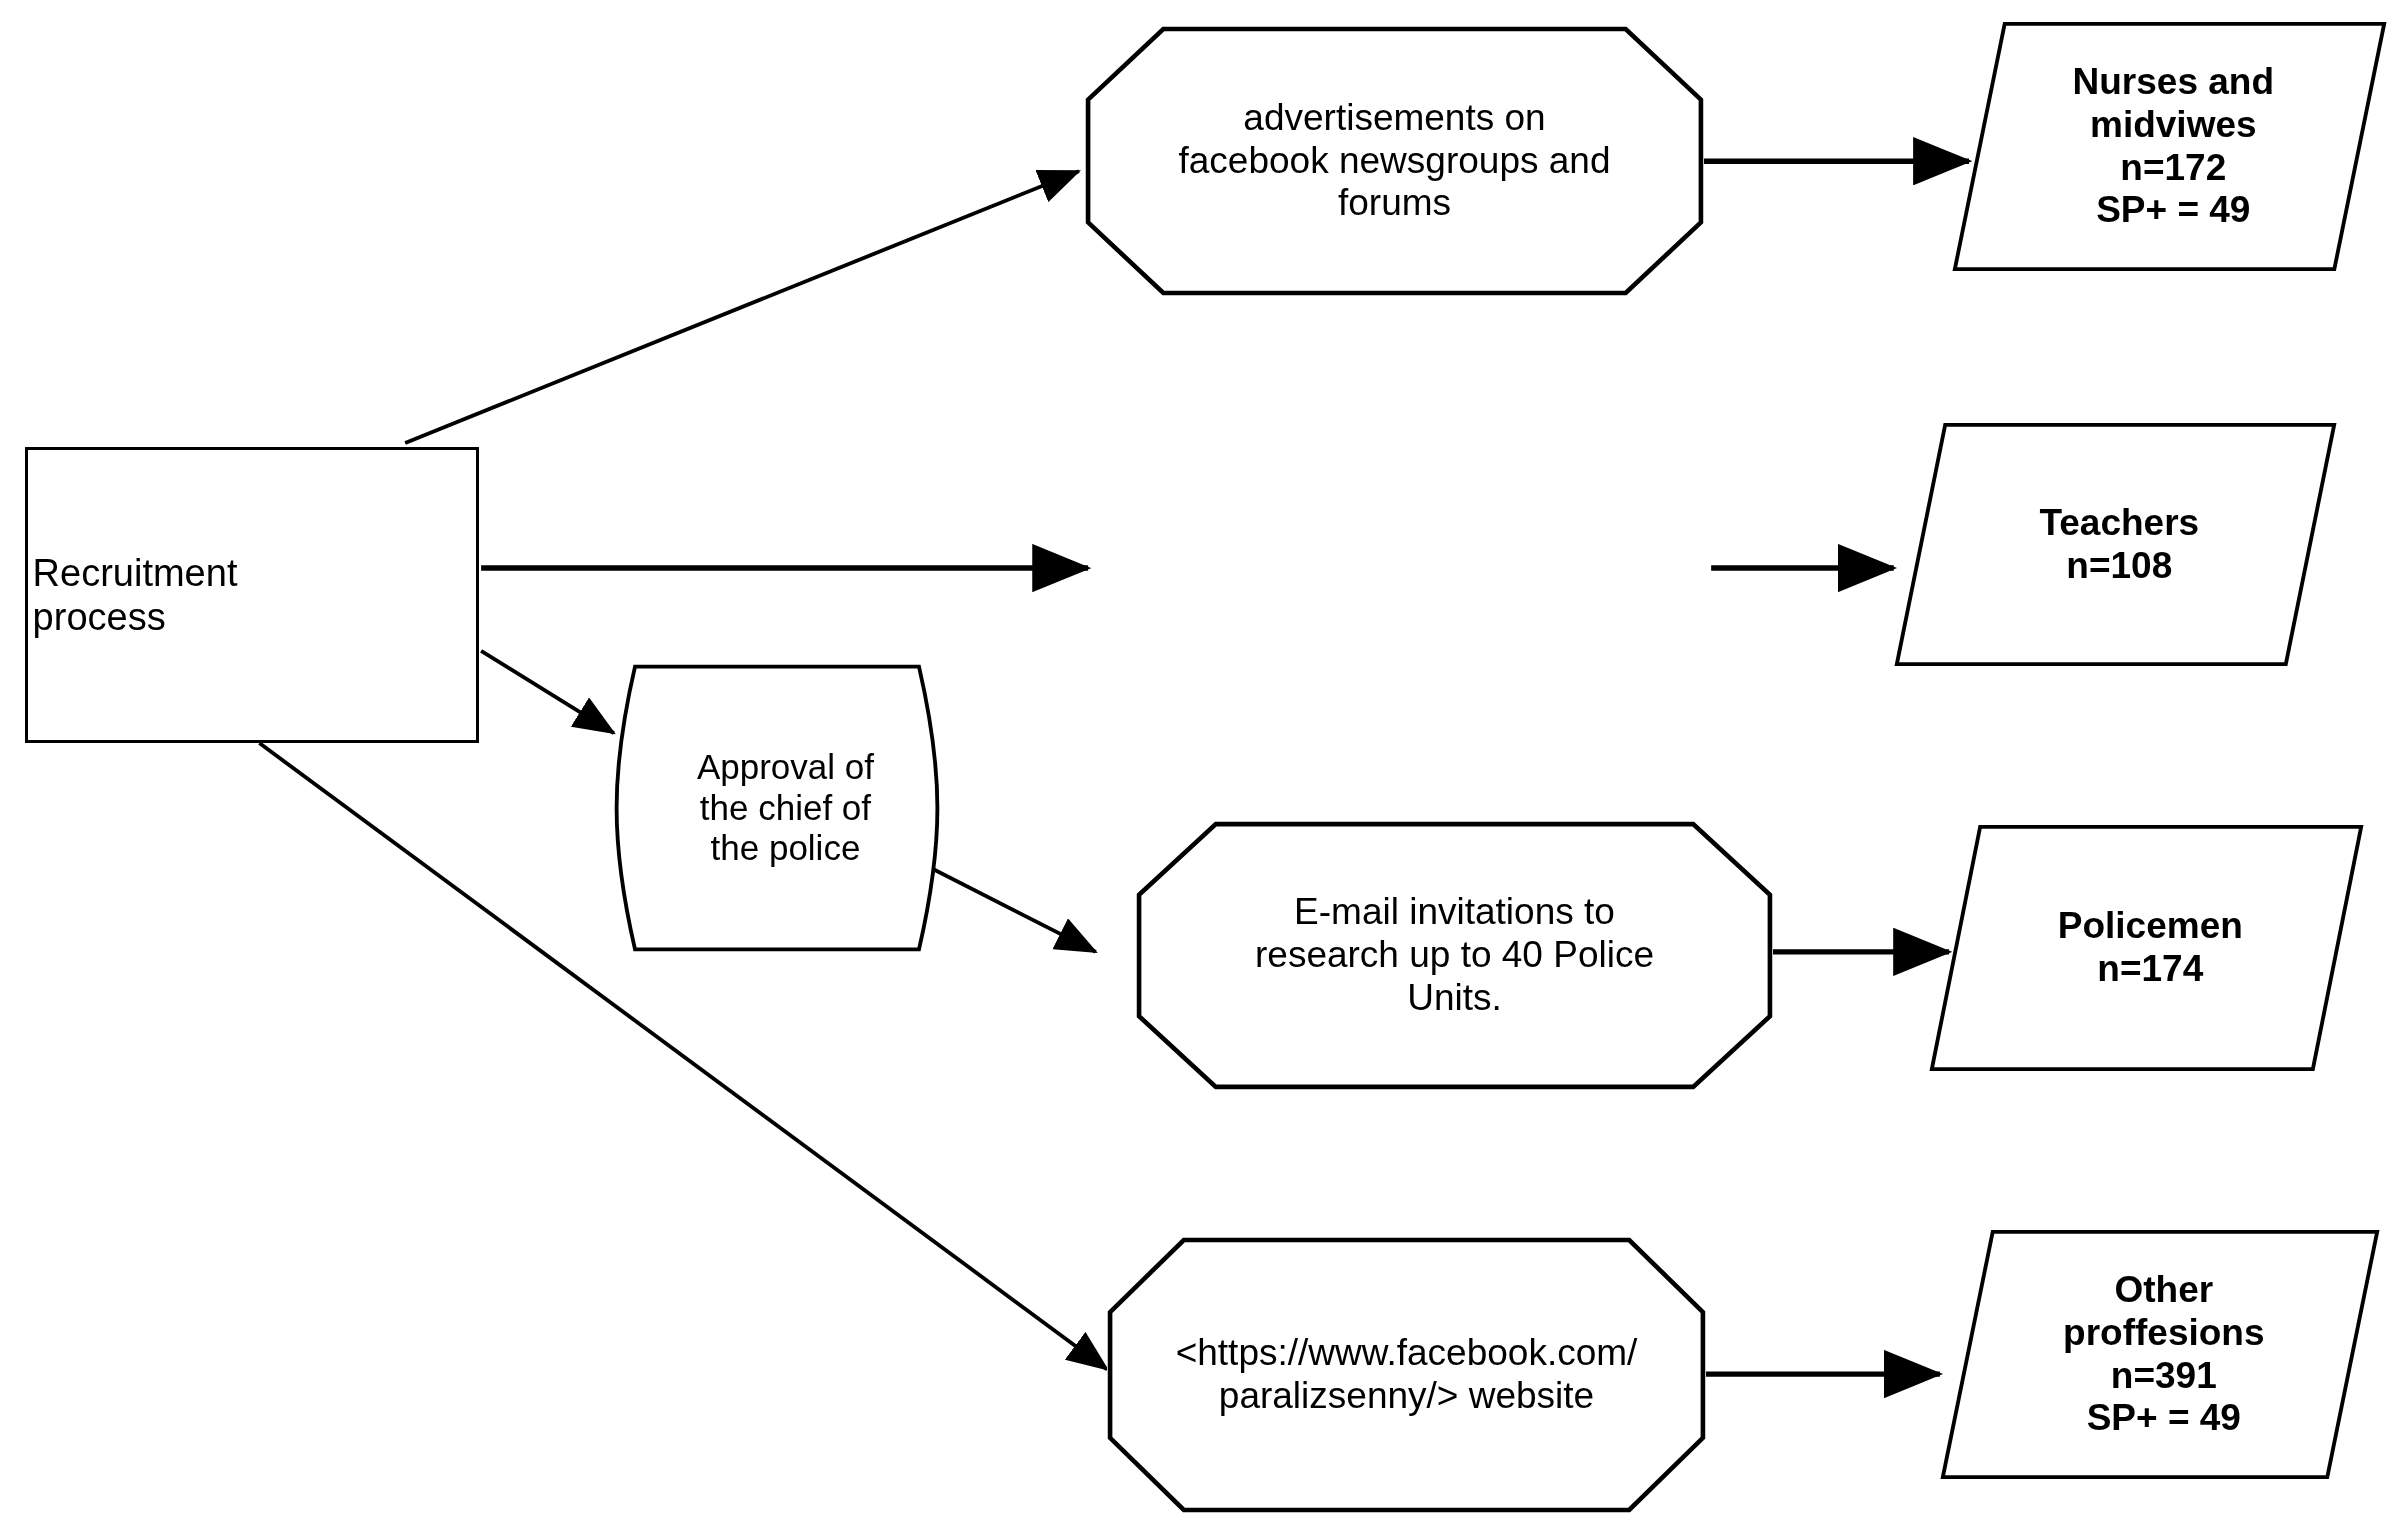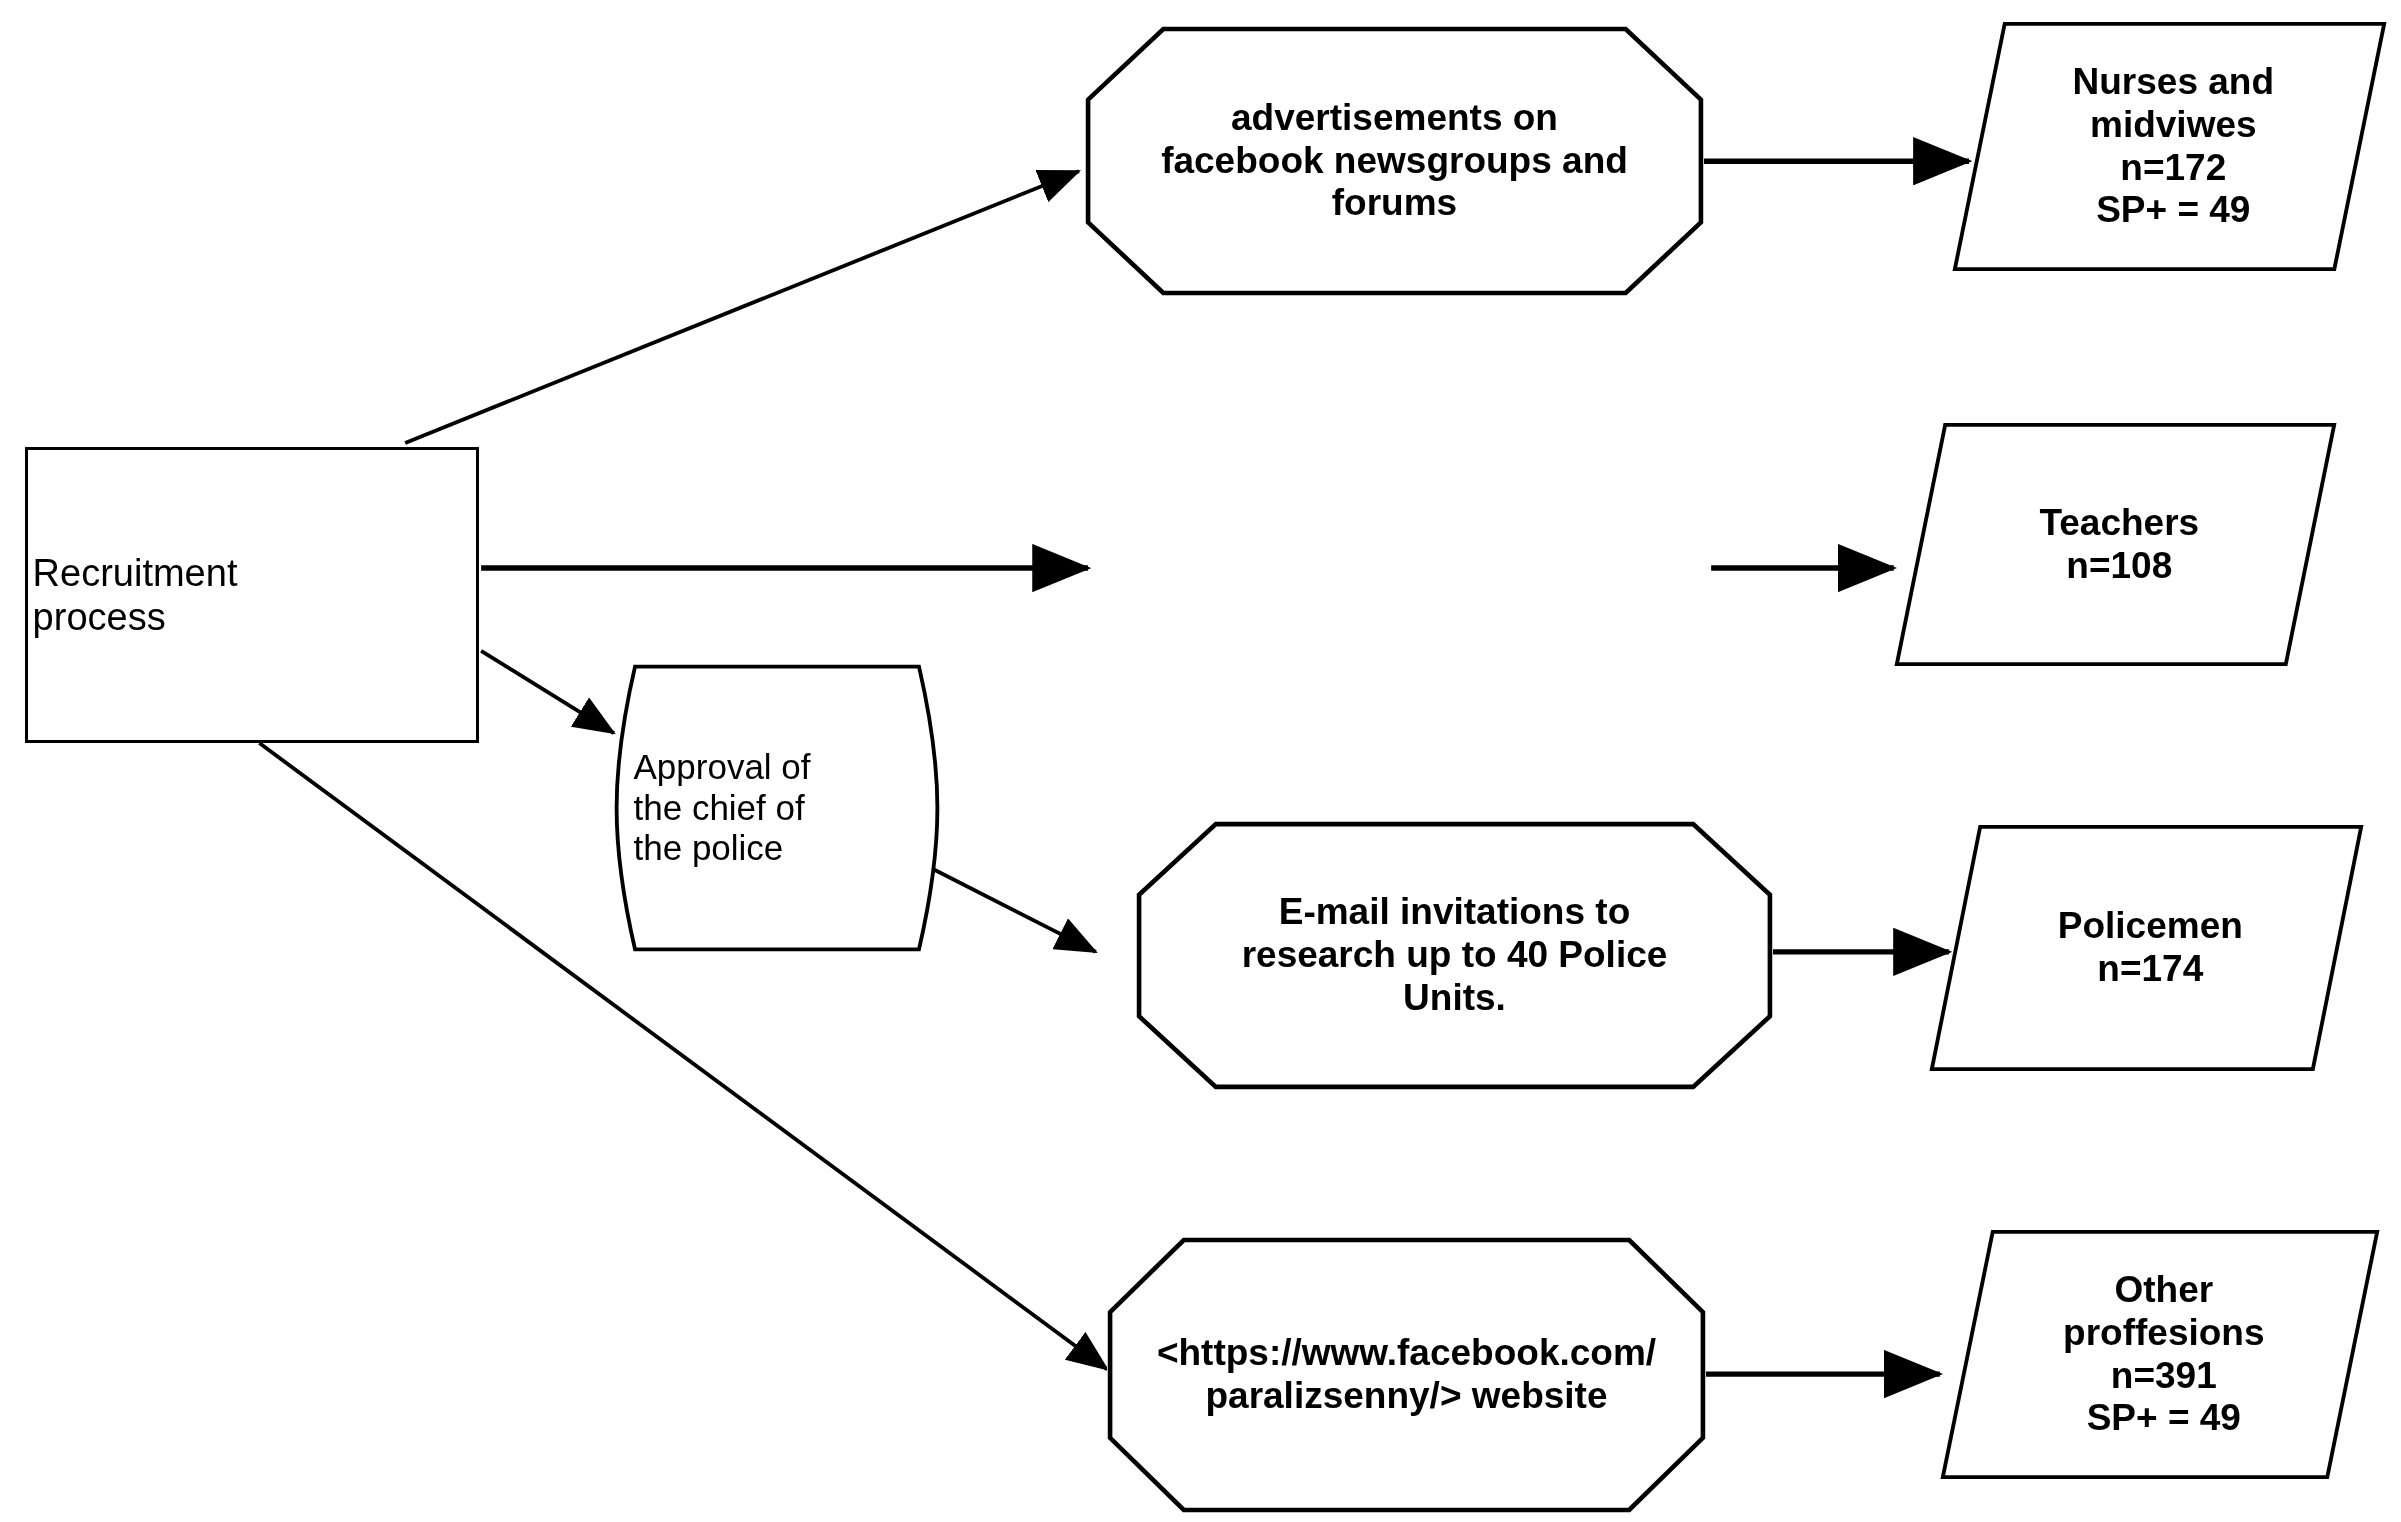--- a/index.html
+++ b/index.html
@@ -44,21 +44,20 @@
 
   
   .shape-rect {
     border: 3.8px solid #000000;
     background: #ffffff;
   }
 
   
   .shape-octagon {
     background: #ffffff;
-    font-weight: bold;
   }
   .shape-octagon .oct-svg {
     position: absolute;
     left: 0; top: 0;
     width: 100%; height: 100%;
   }
   .shape-octagon .label {
     position: relative;
     z-index: 2;
   }
@@ -148,21 +147,21 @@
 
   <div class="node shape-rect" style="left:25px; top:447px; width:454px; height:296px; font-size:38px;">
     <span class="label" style="text-align:left; width:100%; box-sizing:border-box;">Recruitment
 process</span>
   </div>
 
   <div class="node shape-curvedbox" style="left:612px; top:662px; width:330px; height:292px; font-size:35px;">
     <svg class="curve-svg" viewBox="0 0 430 380" preserveAspectRatio="none" xmlns="http://www.w3.org/2000/svg">
       <path d="M 30 6 L 400 6 Q 424 110 424 190 Q 424 270 400 374 L 30 374 Q 6 270 6 190 Q 6 110 30 6 Z" fill="#ffffff" stroke="#000000" stroke-width="5"></path>
     </svg>
-    <span class="label" style="text-align:left; width:100%; padding-left:21.5px; box-sizing:border-box;">Approval of
+    <span class="label" style="text-align:center; width:100%; padding-left:21.5px; box-sizing:border-box;">Approval of
 the chief of
 the police</span>
   </div>
 
   <div class="node shape-octagon" style="left:1085px; top:26px; width:619px; height:270px; font-size:37px;">
     <svg class="oct-svg" viewBox="0 0 806 352" preserveAspectRatio="none" xmlns="http://www.w3.org/2000/svg">
       <polygon points="102,4 704,4 802,96 802,256 704,348 102,348 4,256 4,96" fill="#ffffff" stroke="#000000" stroke-width="6"></polygon>
     </svg>
     <span class="label">advertisements on
 facebook newsgroups and

